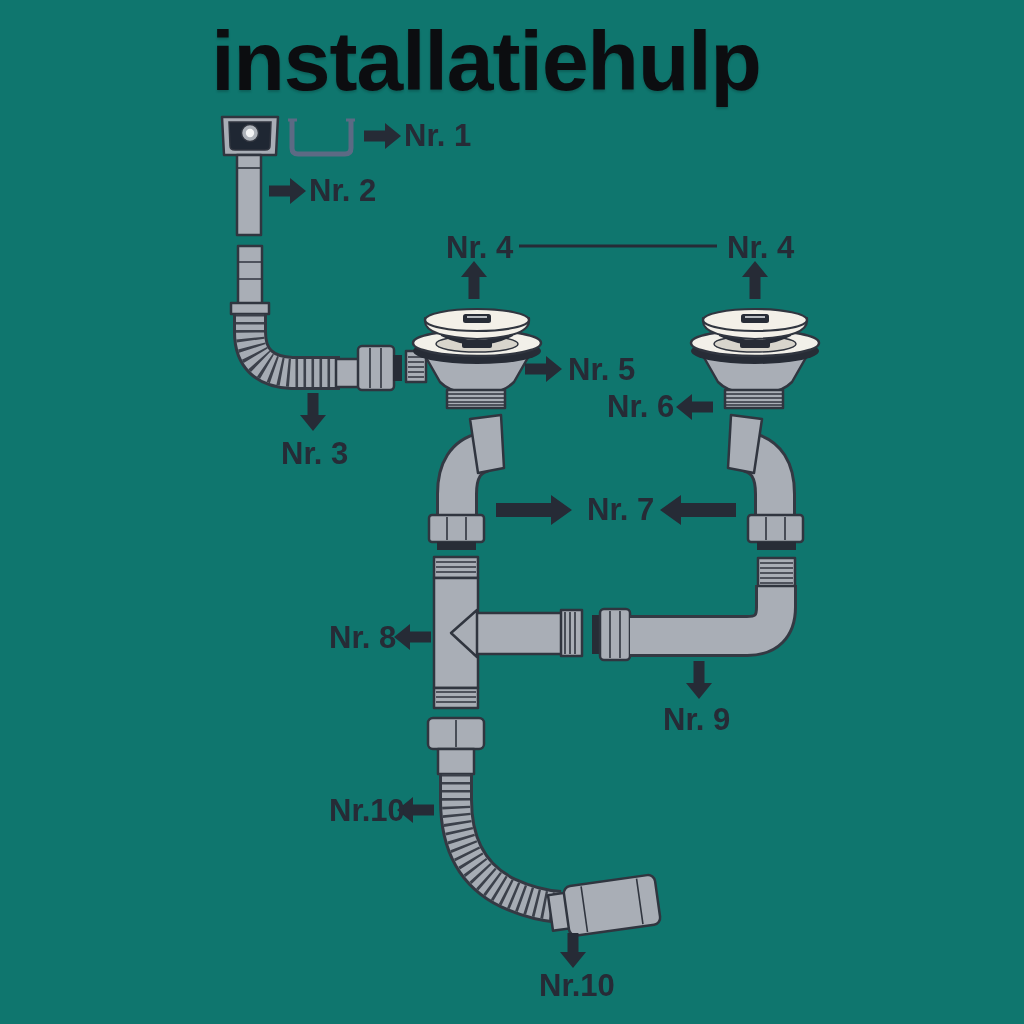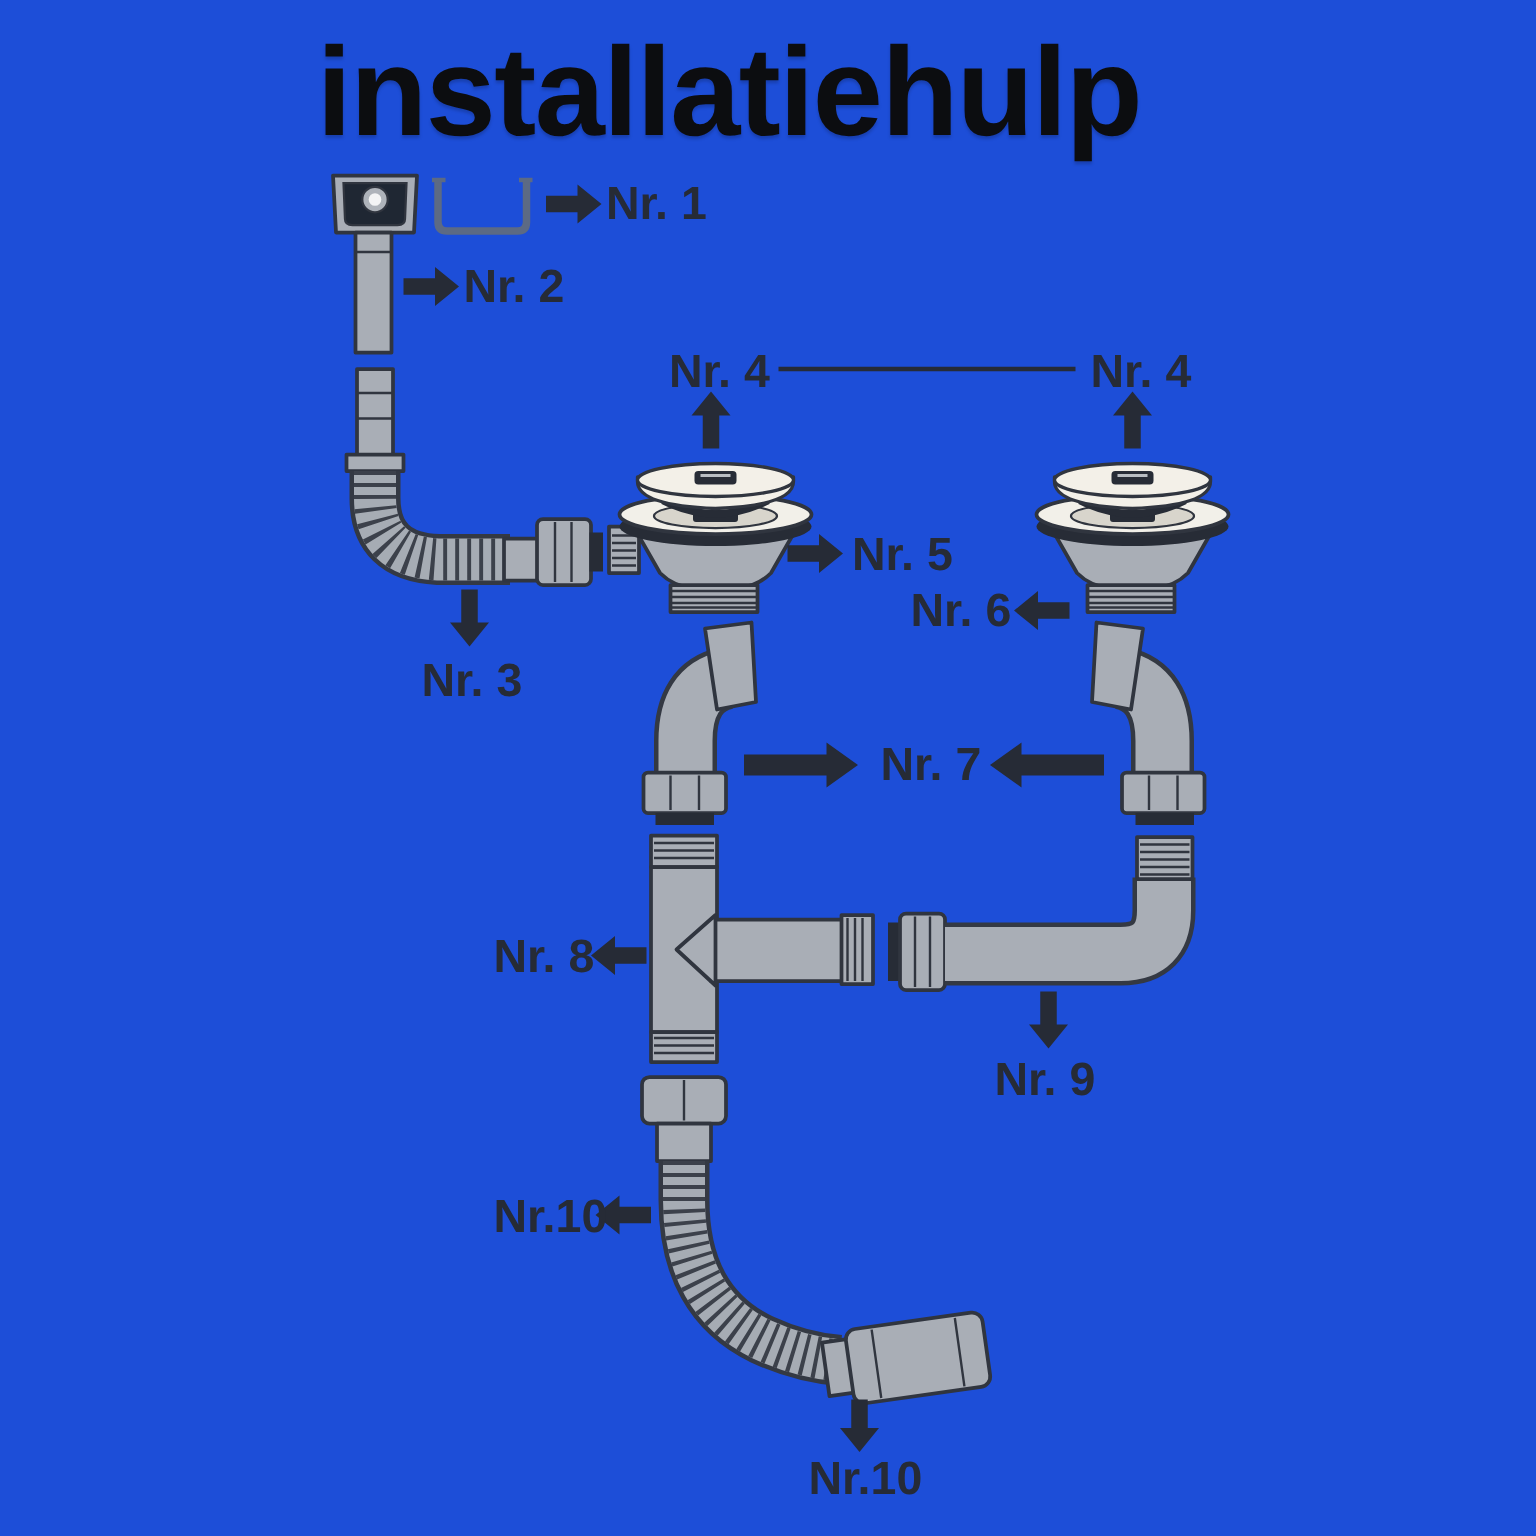--- a/index.html
+++ b/index.html
@@ -1,18 +1,18 @@
 <!DOCTYPE html>
 <html><head>
 <meta charset="utf-8">
 <style>
   html,body{margin:0;padding:0;}
   body{width:1024px;height:1024px;overflow:hidden;background:#e6e6e7;
        font-family:"Liberation Sans",sans-serif;}
-  .stage{position:relative;width:1024px;height:1024px;background:#1d4ed8;}
+  .stage{position:relative;width:1024px;height:1024px;background:#0f766e;}
   svg{position:absolute;left:0;top:0;}
   .ttl{font-family:"Liberation Sans",sans-serif;font-weight:700;font-size:84px;
        letter-spacing:-1px;fill:#0c0d10;filter:drop-shadow(0 2px 1px rgba(0,0,0,0.18));}
   .lbl{font-family:"Liberation Sans",sans-serif;font-weight:700;font-size:31px;fill:#262b36;}
   .pipe{fill:#a9aeb6;stroke:#30353f;stroke-width:2.5;stroke-linejoin:round;}
   .dark{fill:#272c36;stroke:none;}
   .thr{stroke:#30353f;stroke-width:1.6;fill:none;}
   .facet{stroke:#30353f;stroke-width:1.6;fill:none;}
   .arw{fill:#262b36;stroke:none;}
   .pout{stroke:#343943;stroke-width:42;fill:none;stroke-linecap:butt;}

